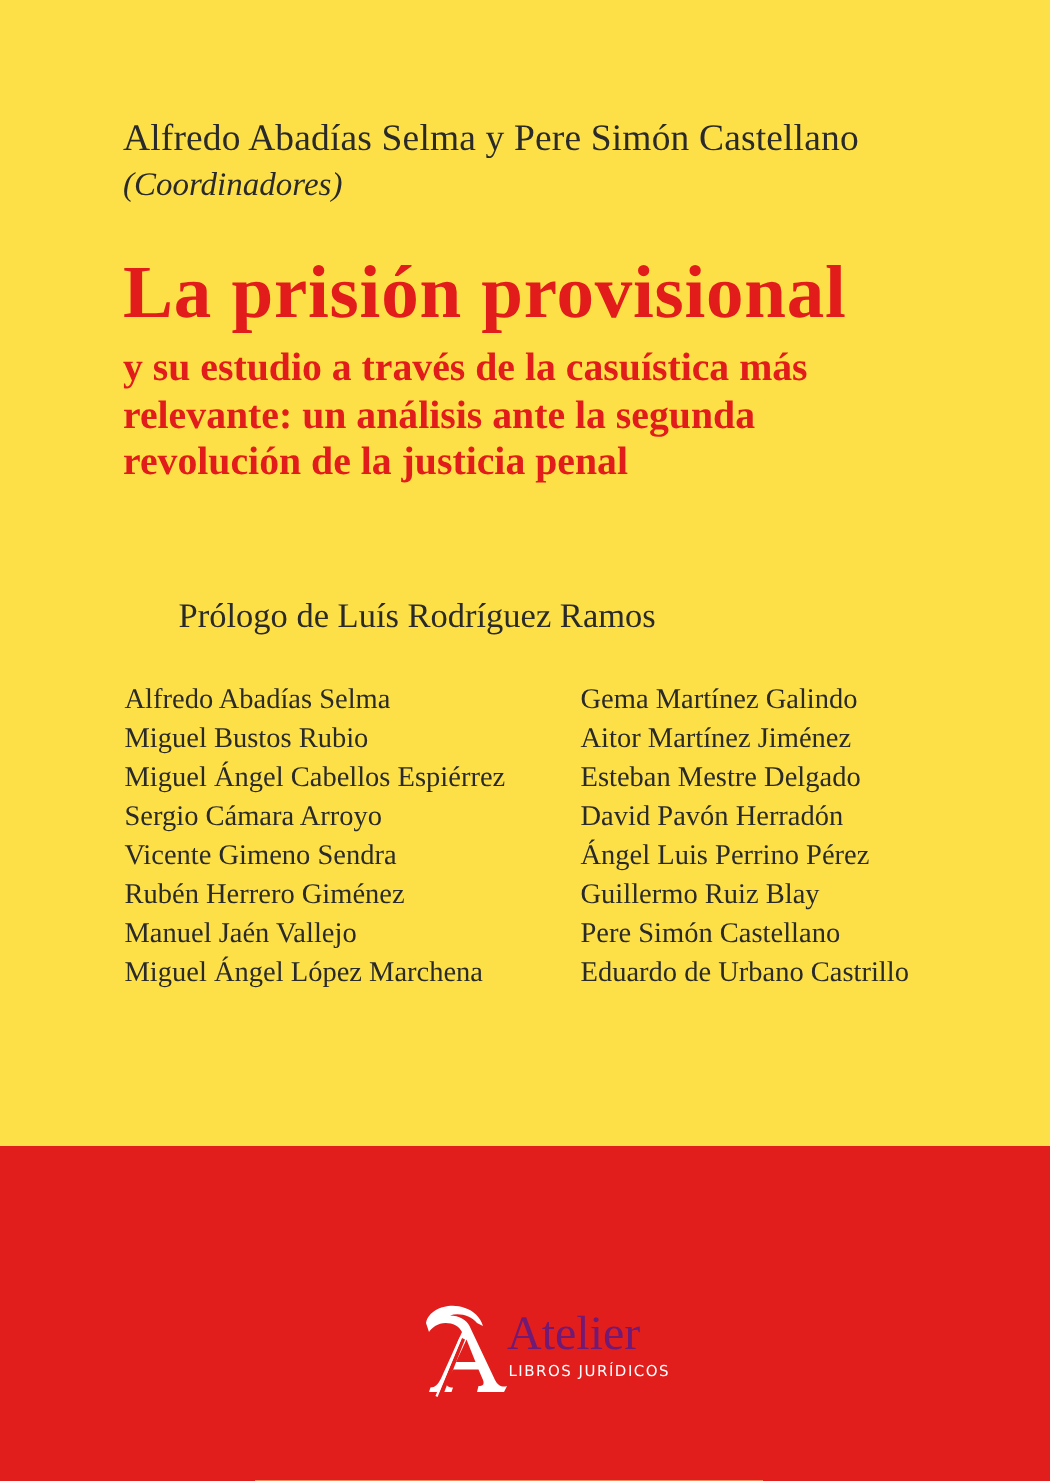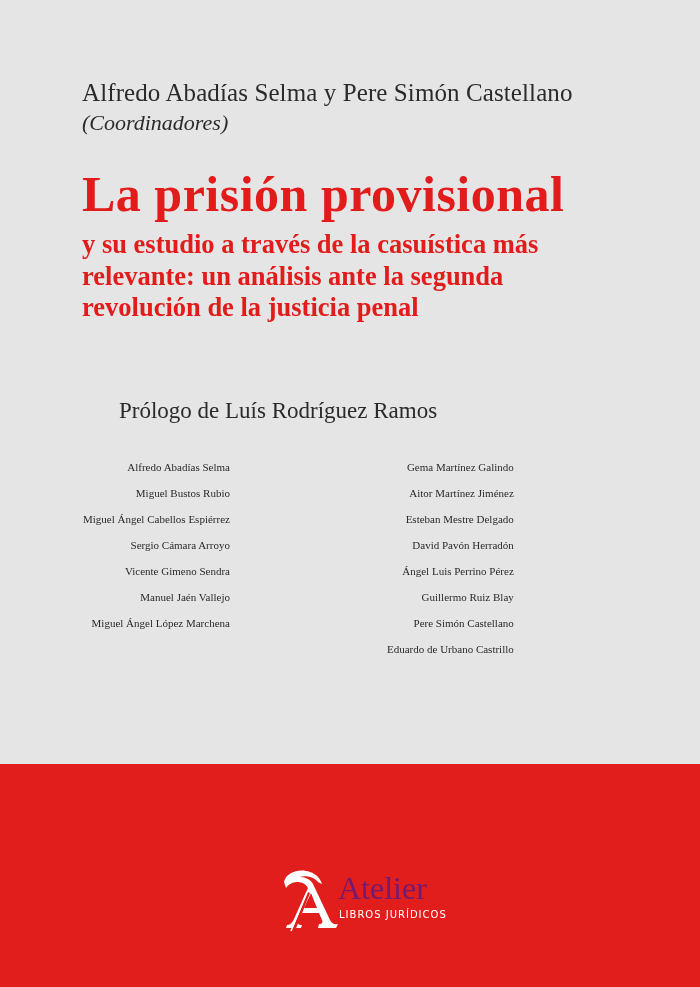--- a/index.html
+++ b/index.html
@@ -12,21 +12,21 @@
       background: #ffffff;
       position: relative;
       overflow: hidden;
       font-family: "Liberation Serif", "DejaVu Serif", serif;
       color: #2a2a2a;
     }
     .cover-top {
       position: absolute;
       left: 0; top: 0;
       width: 700px; height: 862px;
-      background: #e5e5e5;
+      background: #fde047;
     }
     .coordinators {
       position: absolute;
       left: 82px;
       top: 78px;
       font-size: 25px;
       line-height: 30px;
       color: #2a2a2a;
       letter-spacing: 0.1px;
     }
@@ -63,24 +63,23 @@
       position: absolute;
       left: 82px;
       top: 398px;
       font-size: 23px;
       color: #2a2a2a;
       margin-left: 37px;
     }
     .authors {
       position: absolute;
       top: 454px;
-      font-size: 11px;
+      font-size: 19px;
       line-height: 26px;
       color: #2a2a2a;
-      text-align: right;
     }
     .authors.left { left: 83px; }
     .authors.right { left: 387px; }
     .authors div { white-space: nowrap; }
     .cover-bottom {
       position: absolute;
       left: 0; top: 764px;
       width: 700px; height: 223px;
       background: #e21e1d;
     }
@@ -132,20 +131,21 @@
   </div>
 
   <div class="prologue">Prólogo de Luís Rodríguez Ramos</div>
 
   <div class="authors left">
     <div>Alfredo Abadías Selma</div>
     <div>Miguel Bustos Rubio</div>
     <div>Miguel Ángel Cabellos Espiérrez</div>
     <div>Sergio Cámara Arroyo</div>
     <div>Vicente Gimeno Sendra</div>
+    <div>Rubén Herrero Giménez</div>
     <div>Manuel Jaén Vallejo</div>
     <div>Miguel Ángel López Marchena</div>
   </div>
 
   <div class="authors right">
     <div>Gema Martínez Galindo</div>
     <div>Aitor Martínez Jiménez</div>
     <div>Esteban Mestre Delgado</div>
     <div>David Pavón Herradón</div>
     <div>Ángel Luis Perrino Pérez</div>

